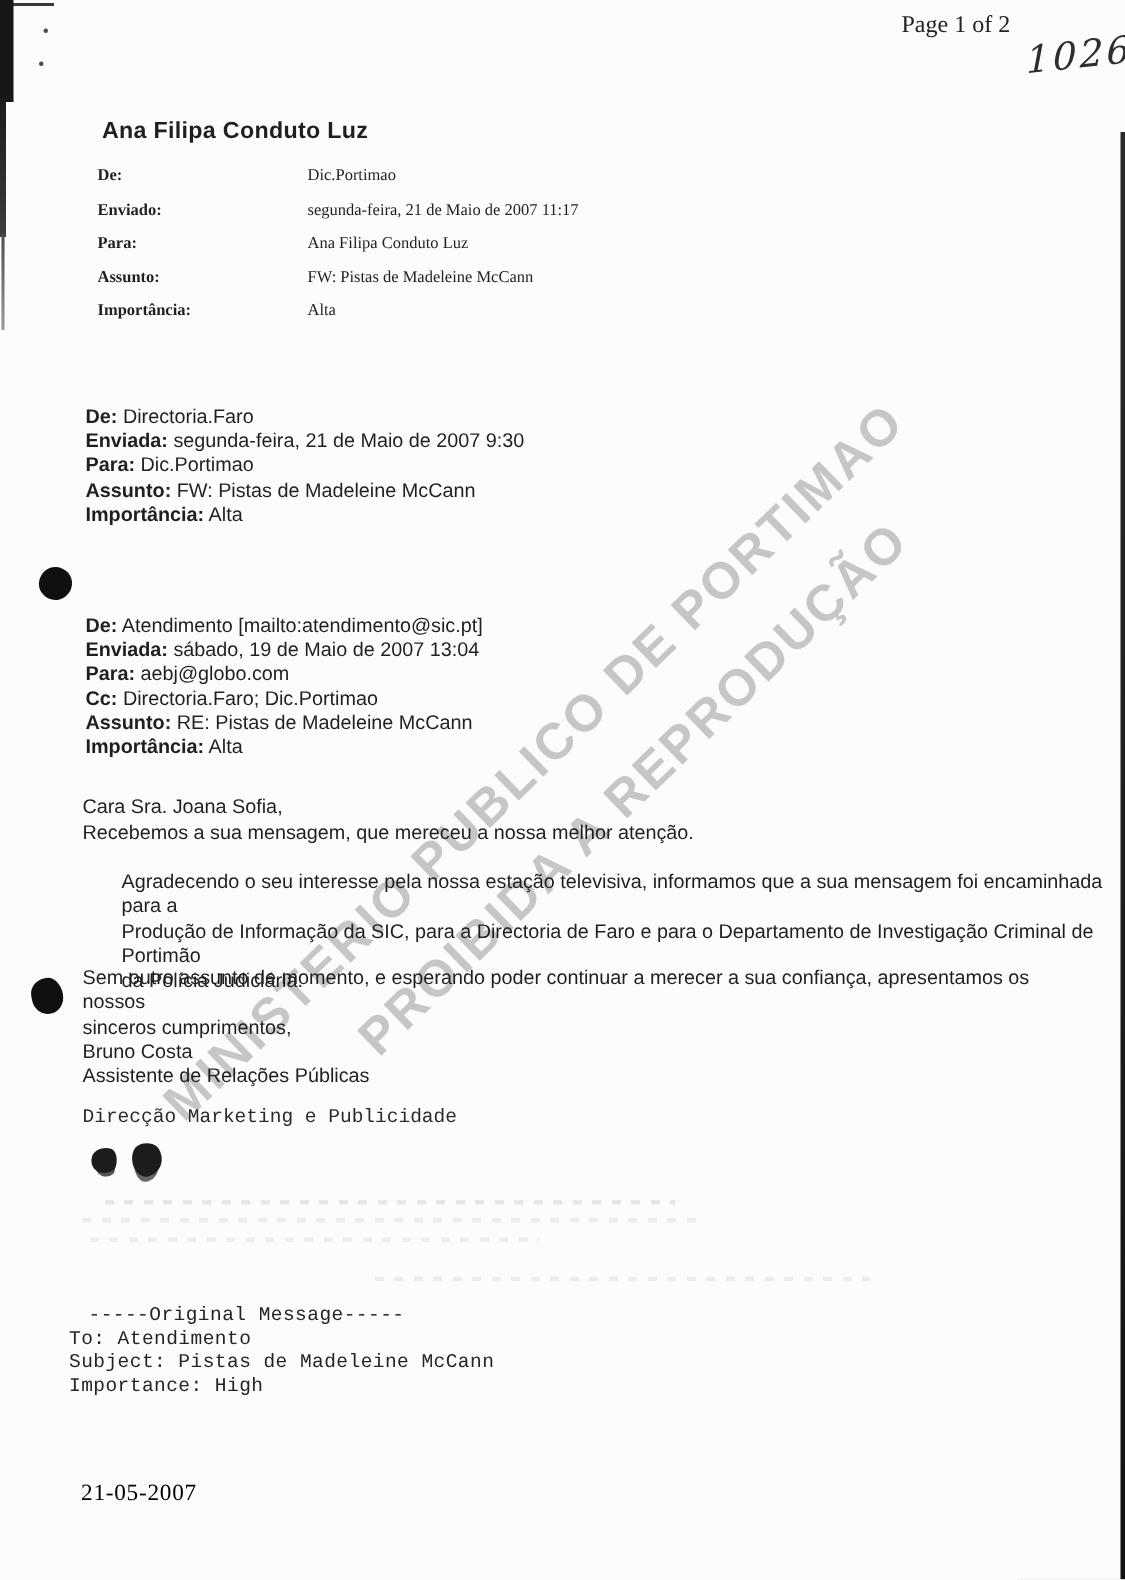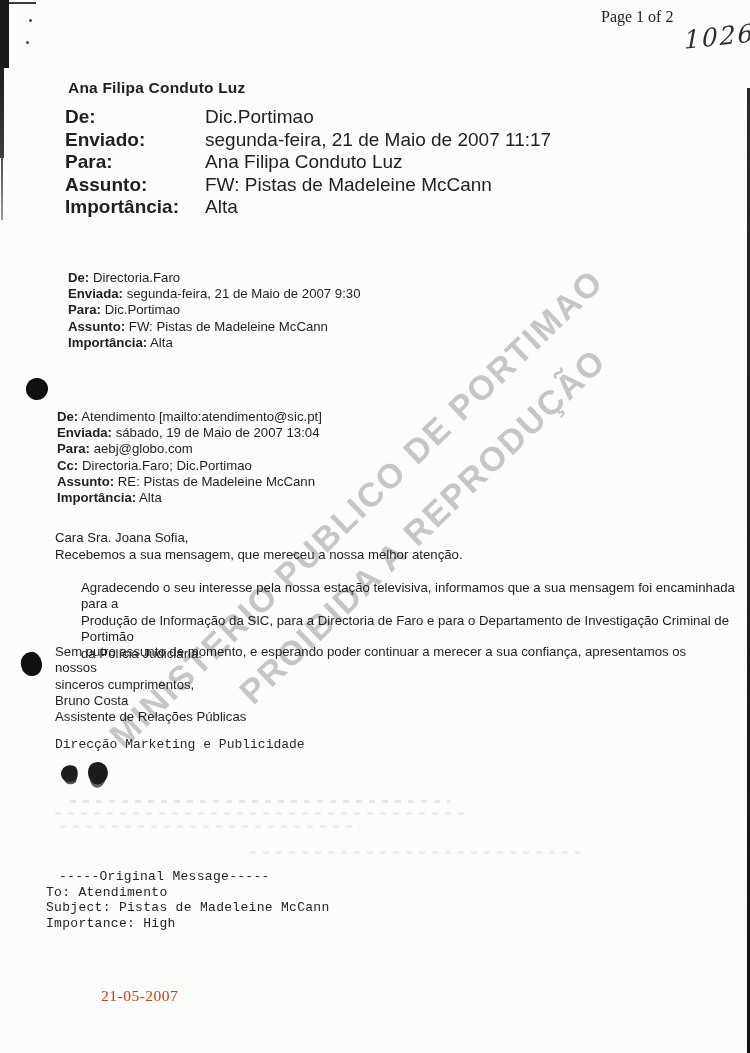--- a/index.html
+++ b/index.html
@@ -30,46 +30,46 @@
   .wm1{left:28px; top:505px; width:624px; text-align:center;}
   .wm2{left:183px; top:524px; width:444px; text-align:center;}
   
   .pagelabel{top:8px; left:601px; font-family:"Liberation Serif",serif; font-size:16px; color:#222;}
   .handwritten{
     top:22px; left:684px; font-family:"DejaVu Serif",serif; font-style:italic;
     font-size:25px; color:#2e2e2e; letter-spacing:2px;
     transform:rotate(-6deg) skewX(-6deg);
   }
   .recipient{top:79px; left:68px; font-size:15.5px; font-weight:bold; letter-spacing:.2px;}
-  .hdrblock1{top:106px; left:65px; font-size:19px; line-height:22.5px;}
+  .hdrblock1{top:106px; left:65px; font-size:11px; line-height:22.5px;font-family:Liberation Serif, serif;}
   .hdrblock1 .lbl{display:inline-block; width:140px; font-weight:bold;}
   .hdrblock{font-size:13.2px; line-height:16.2px;}
   .hdrblock .lbl{font-weight:bold;}
-  .hdr2{top:270px; left:68px;}
+  .hdr2{top:270px; left:57px;}
   .hdr3{top:409px; left:57px;}
   .bodytxt{font-size:13.2px; line-height:16.4px; width:675px; left:55px;}
   .p-salut{top:514px;margin-top:16px;}
   .p-1{top:547px;}
   .p-2{top:580px;margin-left:26px;}
   .p-3{top:644px;}
   .p-sig{top:693px;}
   .dept{top:737px; left:55px; font-family:Liberation Mono, monospace; font-size:13px; color:#2a2a2a;}
   
   .blob{background:#1c1c1c;}
   .blob1{top:765px; left:61px; width:17px; height:17px; border-radius:62% 38% 55% 45%/50% 60% 40% 50%; transform:rotate(14deg); box-shadow:2px 4px 0 -2px #555;}
   .blob2{top:762px; left:88px; width:20px; height:22px; border-radius:45% 55% 60% 40%/58% 42% 55% 45%; transform:rotate(-18deg); box-shadow:-2px 5px 0 -2px #666;}
   .faint{background-image:repeating-linear-gradient(90deg,#e3e3e3 0 6px,transparent 6px 13px); height:3px; opacity:.85;}
   .faint-a{top:800px; left:70px; width:380px;}
   .faint-b{top:812px; left:55px; width:410px; opacity:.6;}
   .faint-c{top:825px; left:60px; width:300px; opacity:.55;}
   .faint-d{top:851px; left:250px; width:330px; opacity:.6;}
   
   .mono{top:869px; left:46px; font-family:"Liberation Mono","DejaVu Sans Mono",monospace; font-size:13px; line-height:15.6px; color:#242424; letter-spacing:.3px;}
   .mono .indent{padding-left:13px;}
-  .footerdate{top:987px; left:54px; font-family:"Liberation Serif",serif; font-size:15.5px; color:#c2410c; letter-spacing:.5px;margin-left:47px;}
+  .footerdate{top:987px; left:54px; font-family:"Liberation Serif",serif; font-size:15.5px; color:#000000; letter-spacing:.5px;}
 </style>
 </head>
 <body>
 
 <div class="sheet">
 
   <div class="abs topbar"></div>
   <div class="abs topbar-thin"></div>
   <div class="abs leftbar"></div>
   <div class="abs leftbar2"></div>

